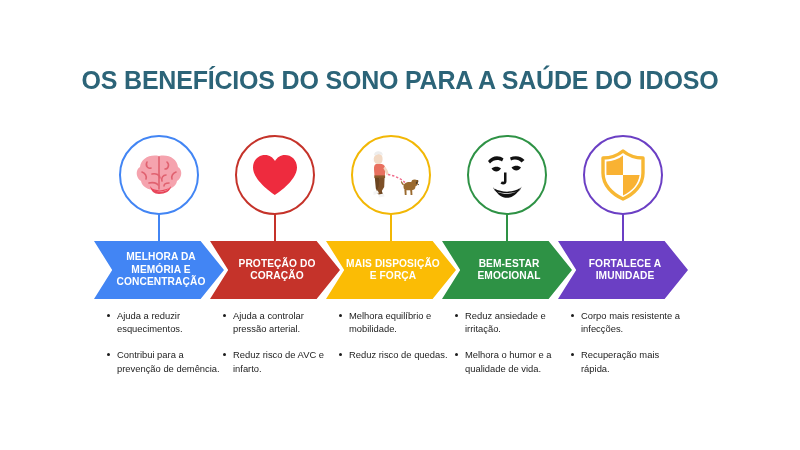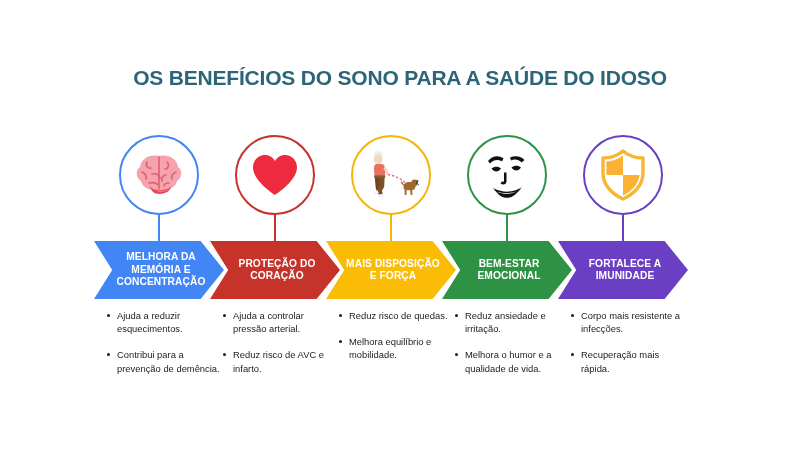--- a/index.html
+++ b/index.html
@@ -23,21 +23,21 @@
     background: #ffffff;
   }
 
   
   .title {
     position: absolute;
     left: 0;
     top: 66px;
     width: 800px;
     text-align: center;
-    font-size: 21px;
+    font-size: 25px;
     font-weight: 600;
     letter-spacing: -0.2px;
     color: #2c6478;
     white-space: nowrap;
   }
 
   
   .columns {
     position: absolute;
     left: 100px;
@@ -241,22 +241,22 @@
             <path d="M42.4 42 L42.8 47 L44.6 47 L44.4 42 Z" fill="#9A6A2E"></path>
             <path d="M48.2 42 L48.6 47 L50.4 47 L50.2 42 Z" fill="#9A6A2E"></path>
             <path d="M41.2 37.4 C39.4 35.8 38.6 34.4 39 32.8 C40.4 34 41.4 35.4 42 36.8 Z" fill="#9A6A2E"></path>
           </svg>
         </div>
       </div>
       <div class="banner" style="background:#FBBC05">
         <span class="banner-label">MAIS DISPOSIÇÃO E FORÇA</span>
       </div>
       <div class="bullets">
+        <div class="bullet">Melhora equilíbrio e mobilidade.</div>
         <div class="bullet">Reduz risco de quedas.</div>
-        <div class="bullet">Melhora equilíbrio e mobilidade.</div>
       </div>
     </div>
 
     <div class="col col4">
       <div class="circle-wrap">
         <div class="circle" style="border-color:#6B3FC4"></div>
         <div class="stem" style="background:#6B3FC4"></div>
         <div class="icon-holder">
           <svg width="46" height="52" viewBox="0 0 46 52">
             <path d="M23 2 C17 7 9 9 3 9 L3 24 C3 36 12 45 23 50 C34 45 43 36 43 24 L43 9 C37 9 29 7 23 2 Z" fill="#FFFFFF" stroke="#F7B733" stroke-width="3.4" stroke-linejoin="round"></path>

